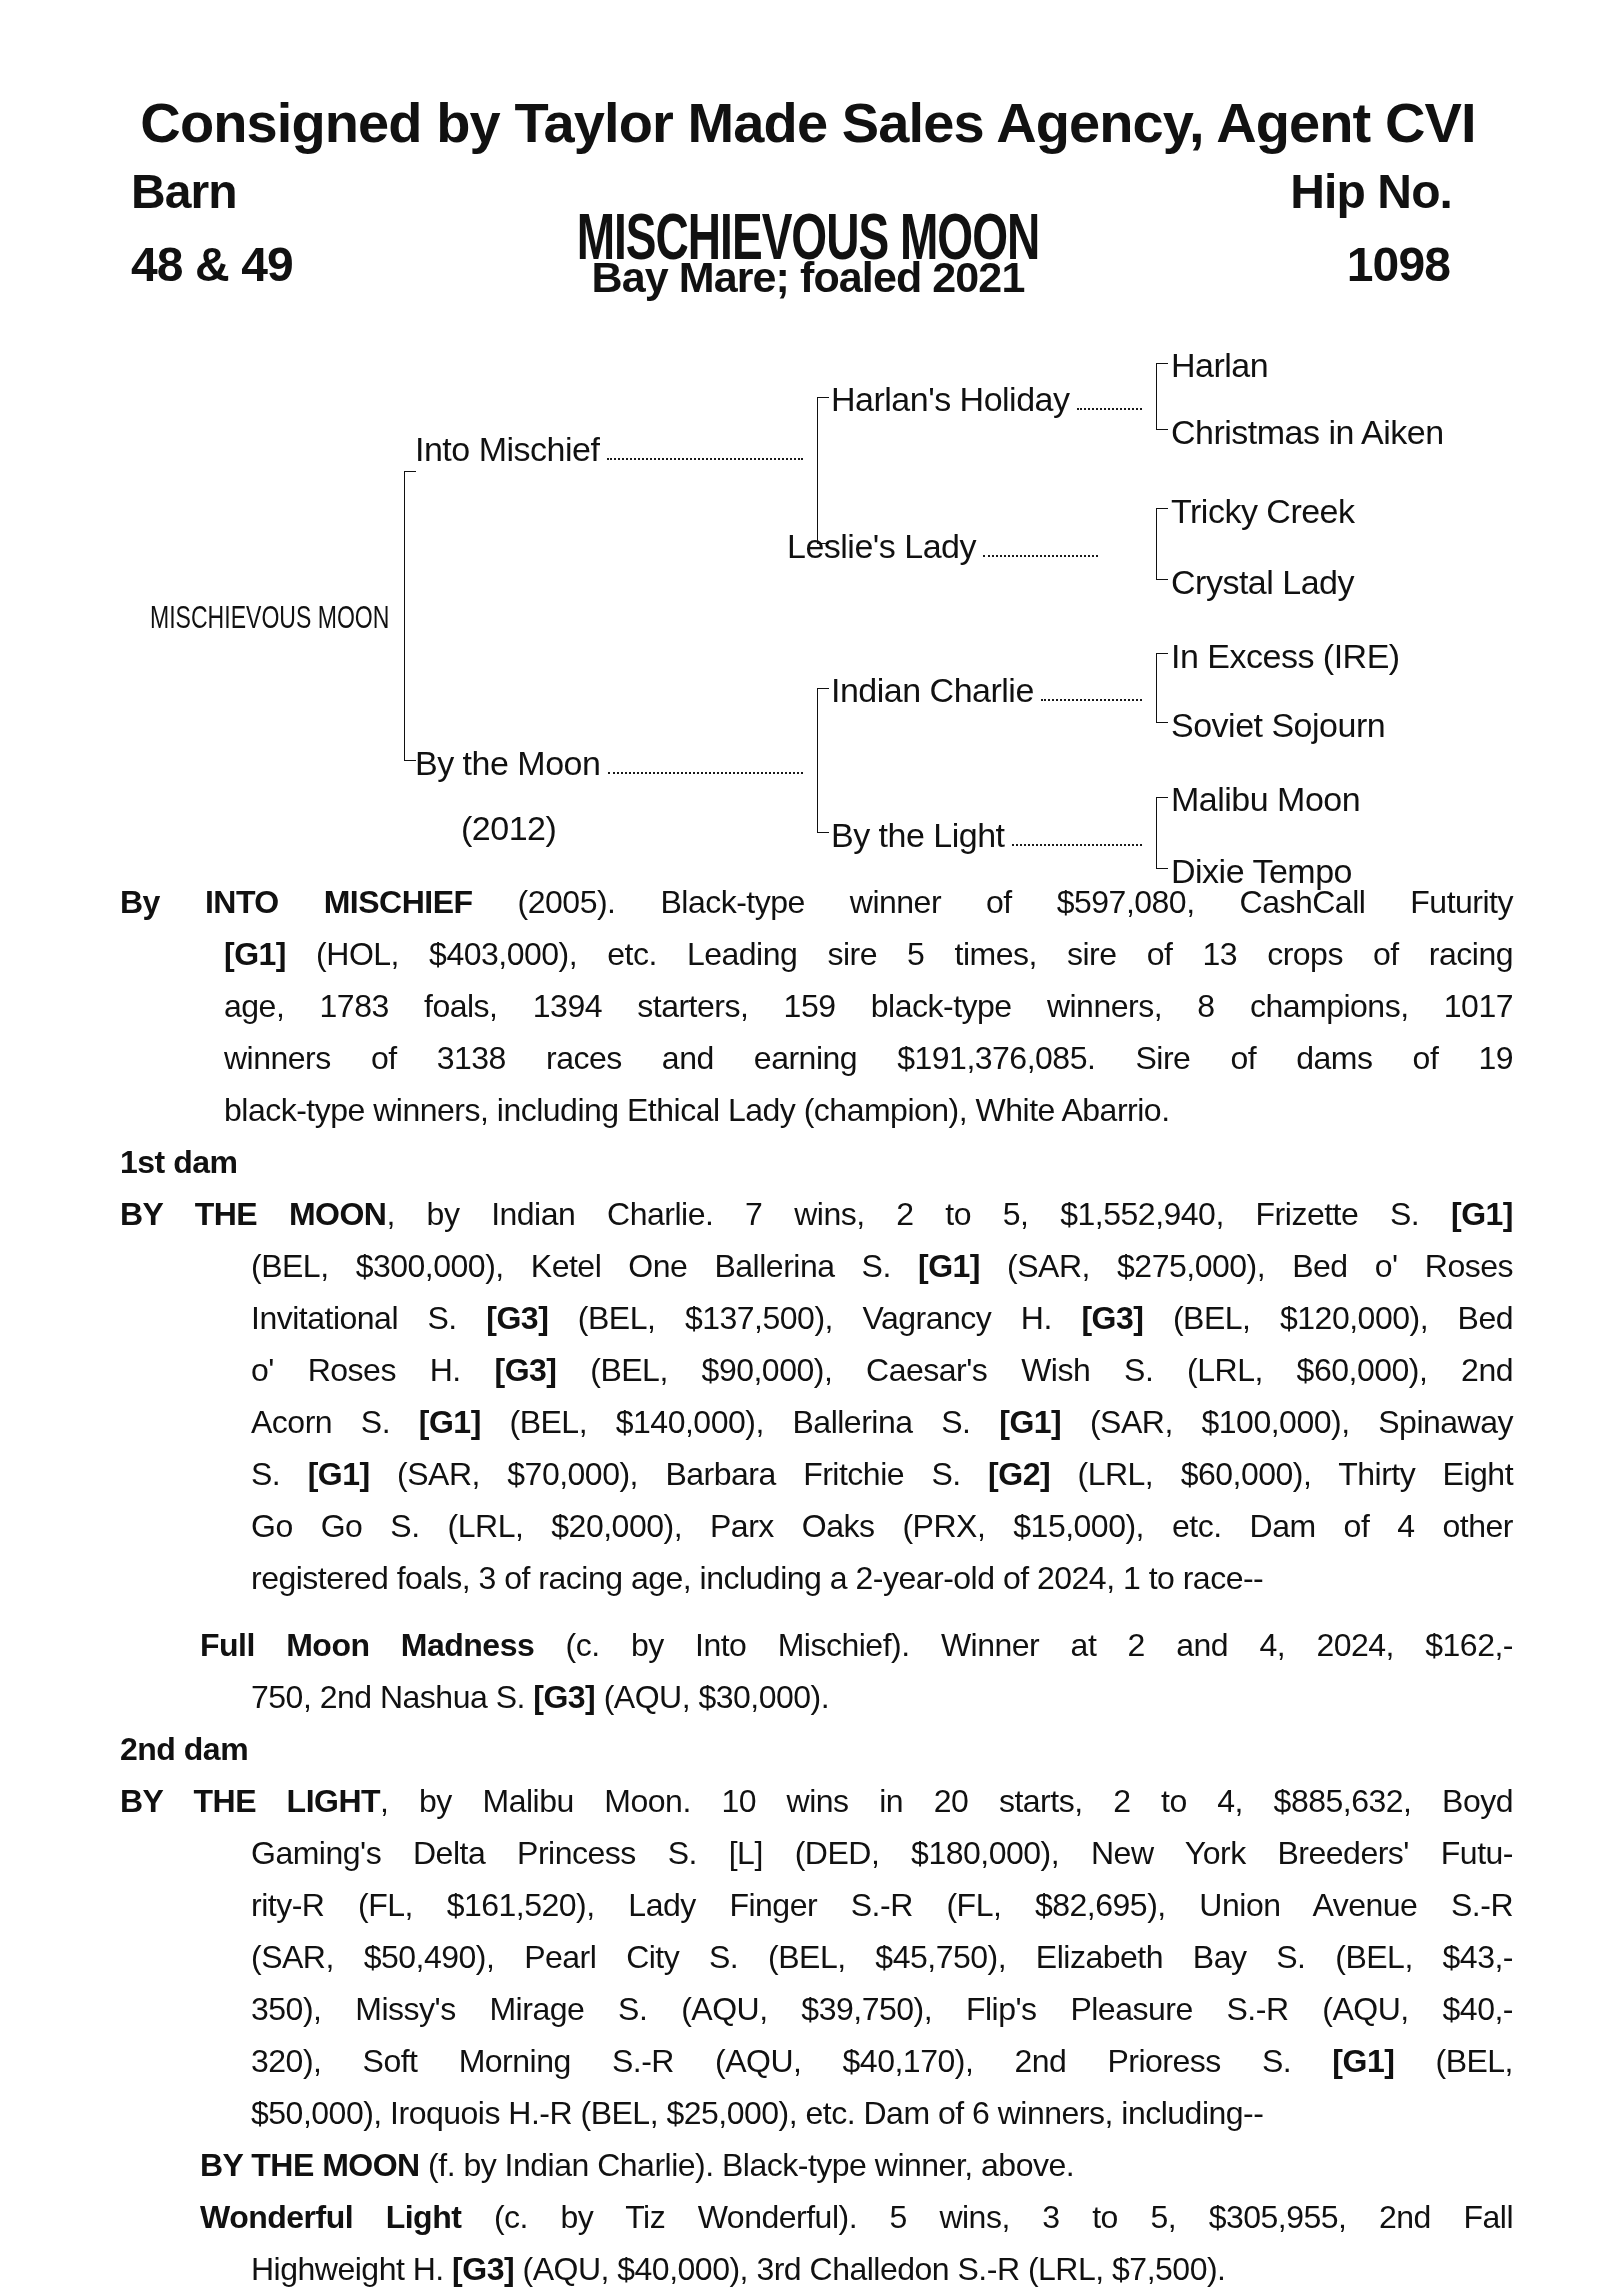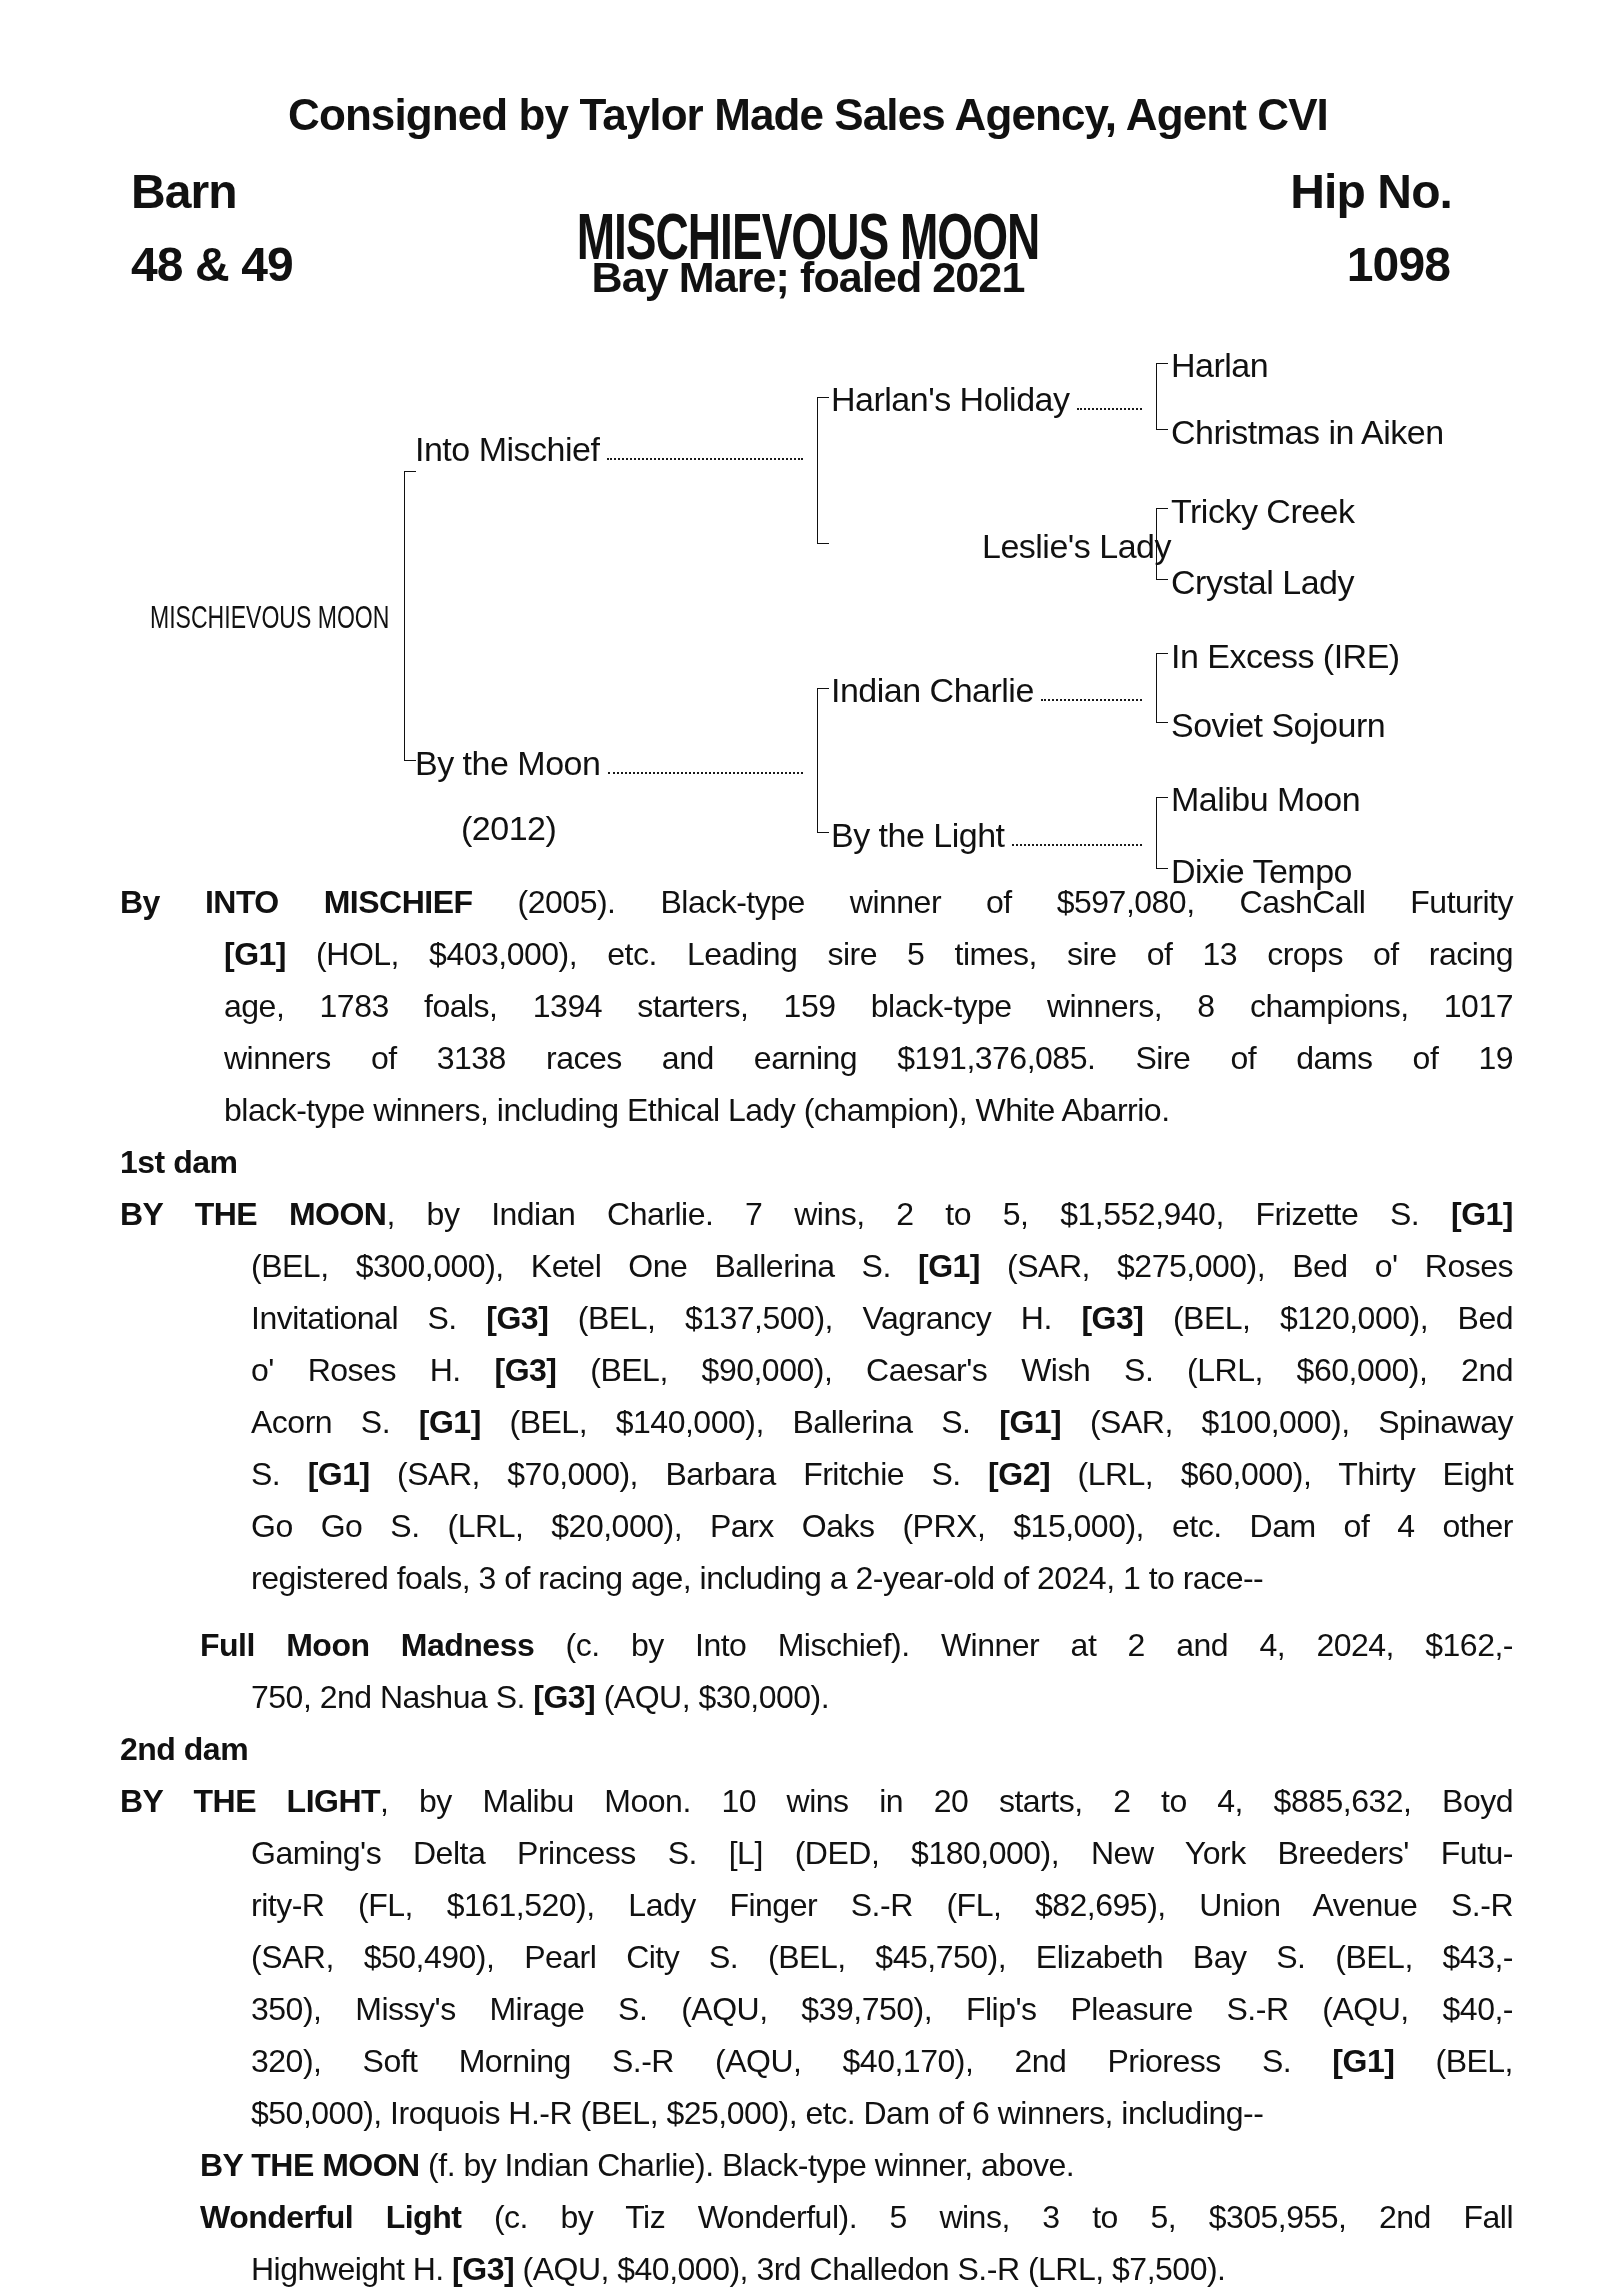--- a/index.html
+++ b/index.html
@@ -8,21 +8,21 @@
     width:1616px;
     height:3227px;
     background:#ffffff;
     color:#111;
     font-family:"Liberation Sans","DejaVu Sans",sans-serif;
     overflow:hidden;
   }
   
   .consign{
     position:absolute;left:0;right:0;top:90px;
-    text-align:center;font-size:44px;font-weight:bold;letter-spacing:-0.9px;
+    text-align:center;font-size:56px;font-weight:bold;letter-spacing:-0.9px;
     white-space:nowrap;
   }
   .barn-label{position:absolute;left:131px;top:164px;font-size:48px;font-weight:bold;letter-spacing:-0.9px;}
   .barn-num{position:absolute;left:131px;top:237px;font-size:48px;font-weight:bold;letter-spacing:-0.9px;}
   .hip-label{position:absolute;right:164px;top:164px;font-size:48px;font-weight:bold;letter-spacing:-0.9px;text-align:right;}
   .hip-num{position:absolute;right:166px;top:237px;font-size:48px;font-weight:bold;letter-spacing:-0.9px;text-align:right;}
   .horse-title{
     position:absolute;left:0;right:0;top:200px;
     text-align:center;font-size:64px;font-weight:bold;letter-spacing:-1.4px;
     transform:scaleX(0.72);transform-origin:50% 0;white-space:nowrap;
@@ -74,21 +74,21 @@
   <div class="prow" style="left:415px;top:746px;width:391px;">
     <span class="pname">By the Moon</span>
     <span class="leader"></span>
   </div>
   <div class="pyear" style="left:461px;top:791px;margin-top:20px;">(2012)</div>
 
   <div class="prow" style="left:831px;top:382px;width:314px;">
     <span class="pname">Harlan's Holiday</span>
     <span class="leader"></span>
   </div>
-  <div class="prow" style="left:857px;top:529px;width:314px;flex-direction:column;">
+  <div class="prow" style="left:787px;top:529px;width:314px;">
     <span class="pname">Leslie's Lady</span>
     <span class="leader"></span>
   </div>
   <div class="prow" style="left:831px;top:673px;width:314px;">
     <span class="pname">Indian Charlie</span>
     <span class="leader"></span>
   </div>
   <div class="prow" style="left:831px;top:818px;width:314px;">
     <span class="pname">By the Light</span>
     <span class="leader"></span>

